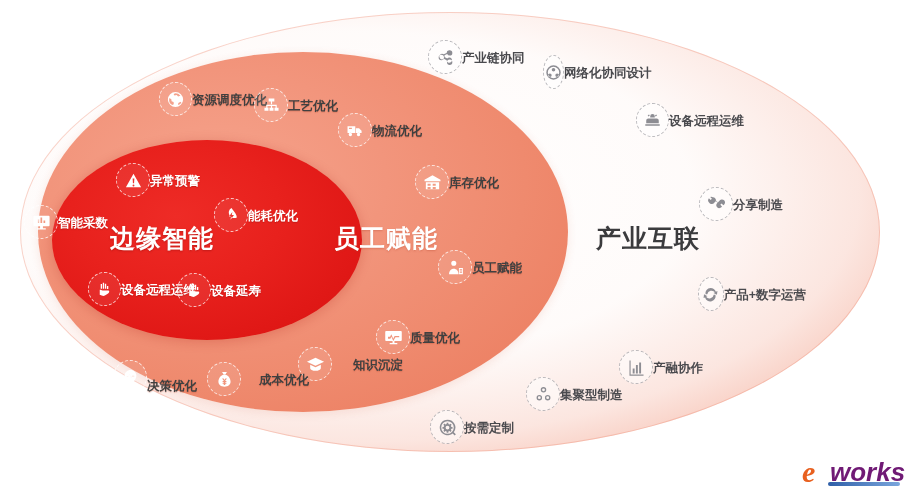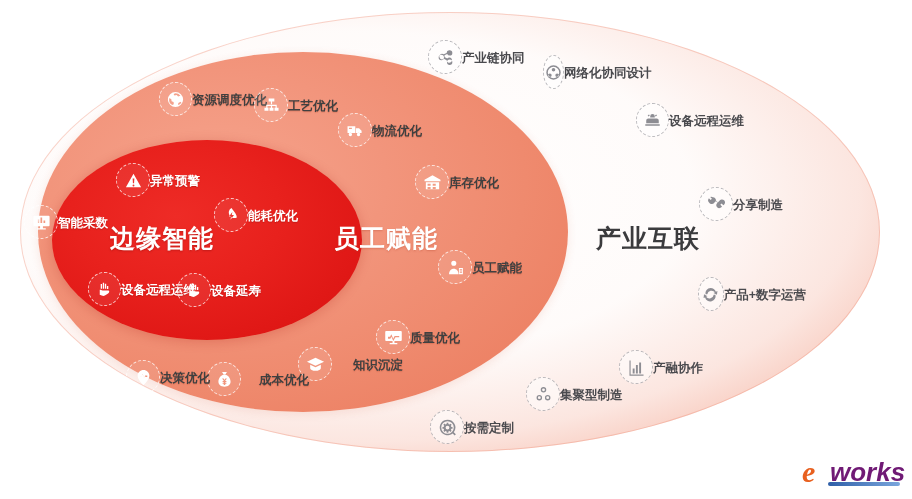--- a/index.html
+++ b/index.html
@@ -204,21 +204,21 @@
         <div class="lbl">知识沉淀</div>
       </div>
       <div class="node on-salmon" style="left: 261px; top: 362px; gap: 18px;">
         <div class="ring">
           <svg width="19" height="19" viewBox="0 0 20 20">
             <path d="M7.4 2.2h5.2l-1.5 2.4H8.9zM10 4.8c3.6 0 6.4 4 6.4 7.6 0 3-2.6 5.2-6.4 5.2s-6.4-2.2-6.4-5.2c0-3.6 2.8-7.6 6.4-7.6zm-2.6 4.2 2 2.6H8v1h1.2v.8H8v1h1.2v1.4h1.6v-1.4H12v-1h-1.2v-.8H12v-1h-1.4l2-2.6h-1.8L10 10.6l-.8-1.6z" fill-rule="evenodd"></path>
           </svg>
         </div>
         <div class="lbl">成本优化</div>
       </div>
-      <div class="node on-salmon" style="left: 180px; top: 360px;">
+      <div class="node on-salmon" style="left: 167px; top: 360px; align-items: flex-end;">
         <div class="ring">
           <svg width="19" height="19" viewBox="0 0 20 20">
             <path d="M10 2c3.4 0 6.2 2.7 6.2 6.1 0 4.3-6.2 10-6.2 10S3.8 12.4 3.8 8.1C3.8 4.7 6.6 2 10 2zm-4 6.6h2l1-2.3 1.7 4 1.1-2.4H14V9.4h-2.7l-.6 1.3-1.7-4-1 2.2H6z" fill-rule="evenodd"></path>
           </svg>
         </div>
         <div class="lbl">决策优化</div>
       </div>
     </div>
   <div id="nodes-outer-layer">
       <div class="node on-white" style="left: 482px; top: 40px;">

